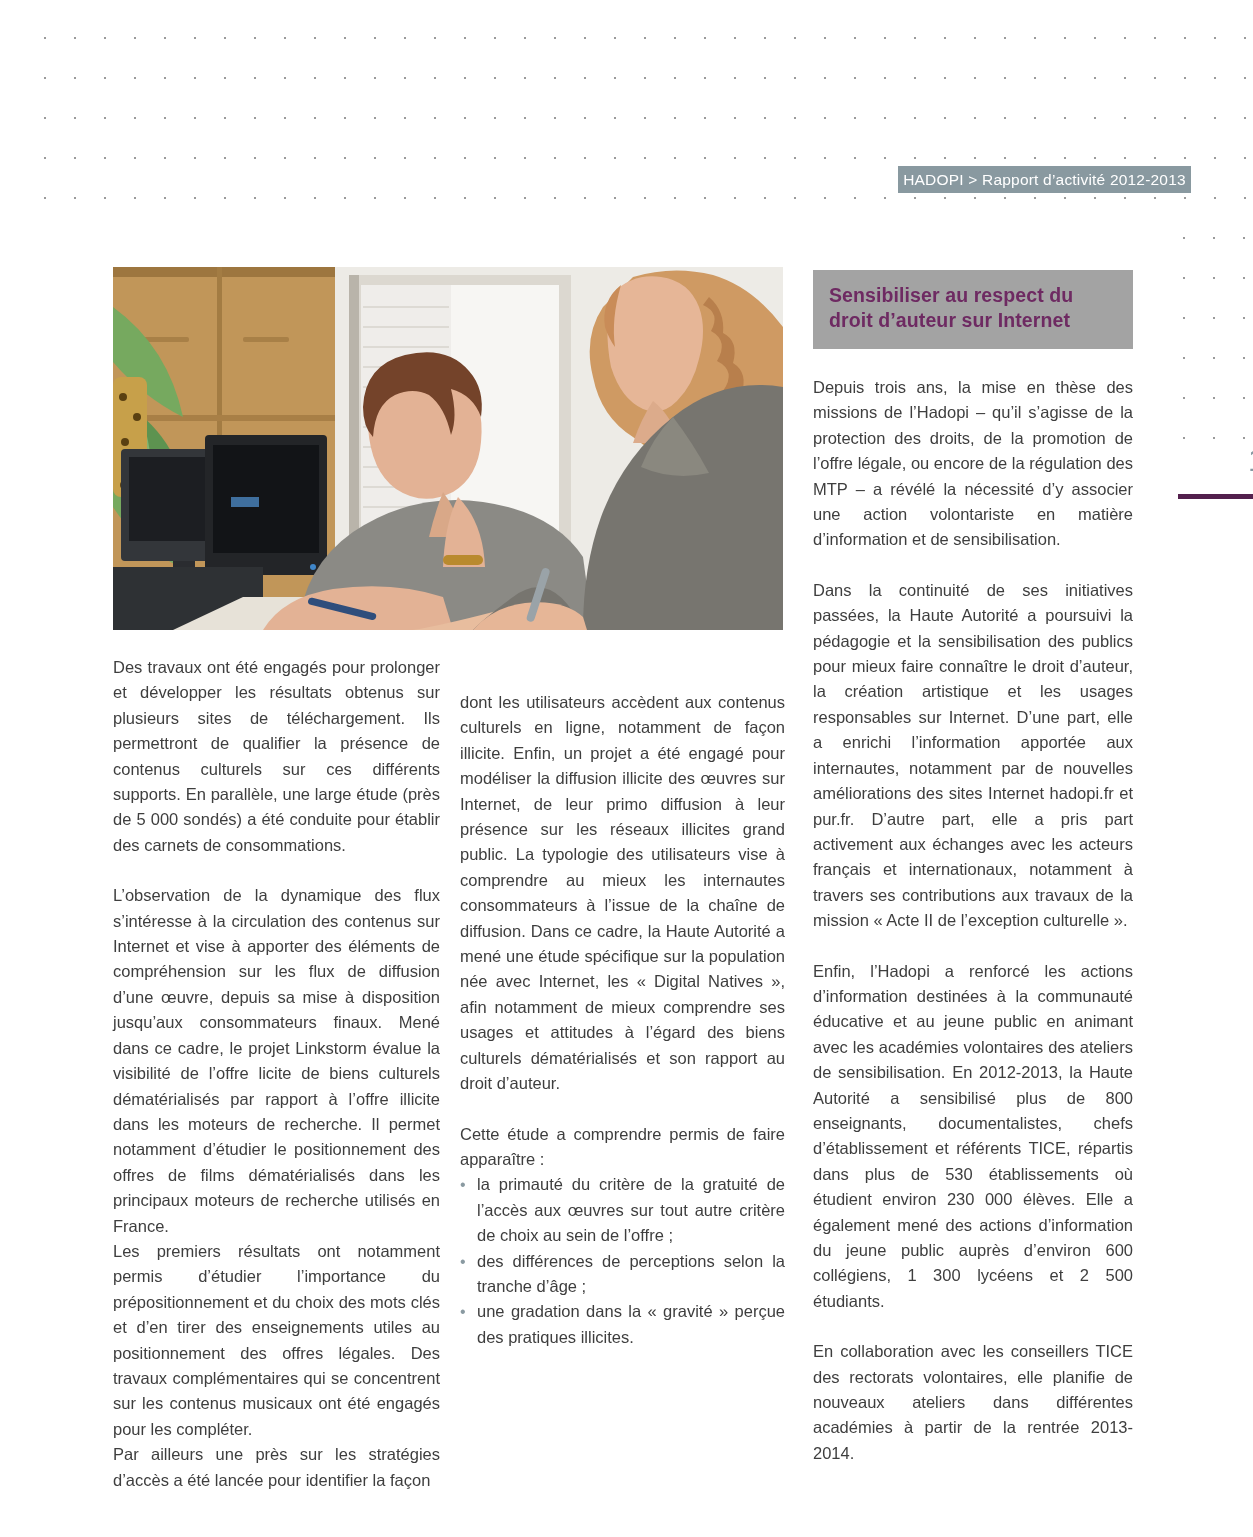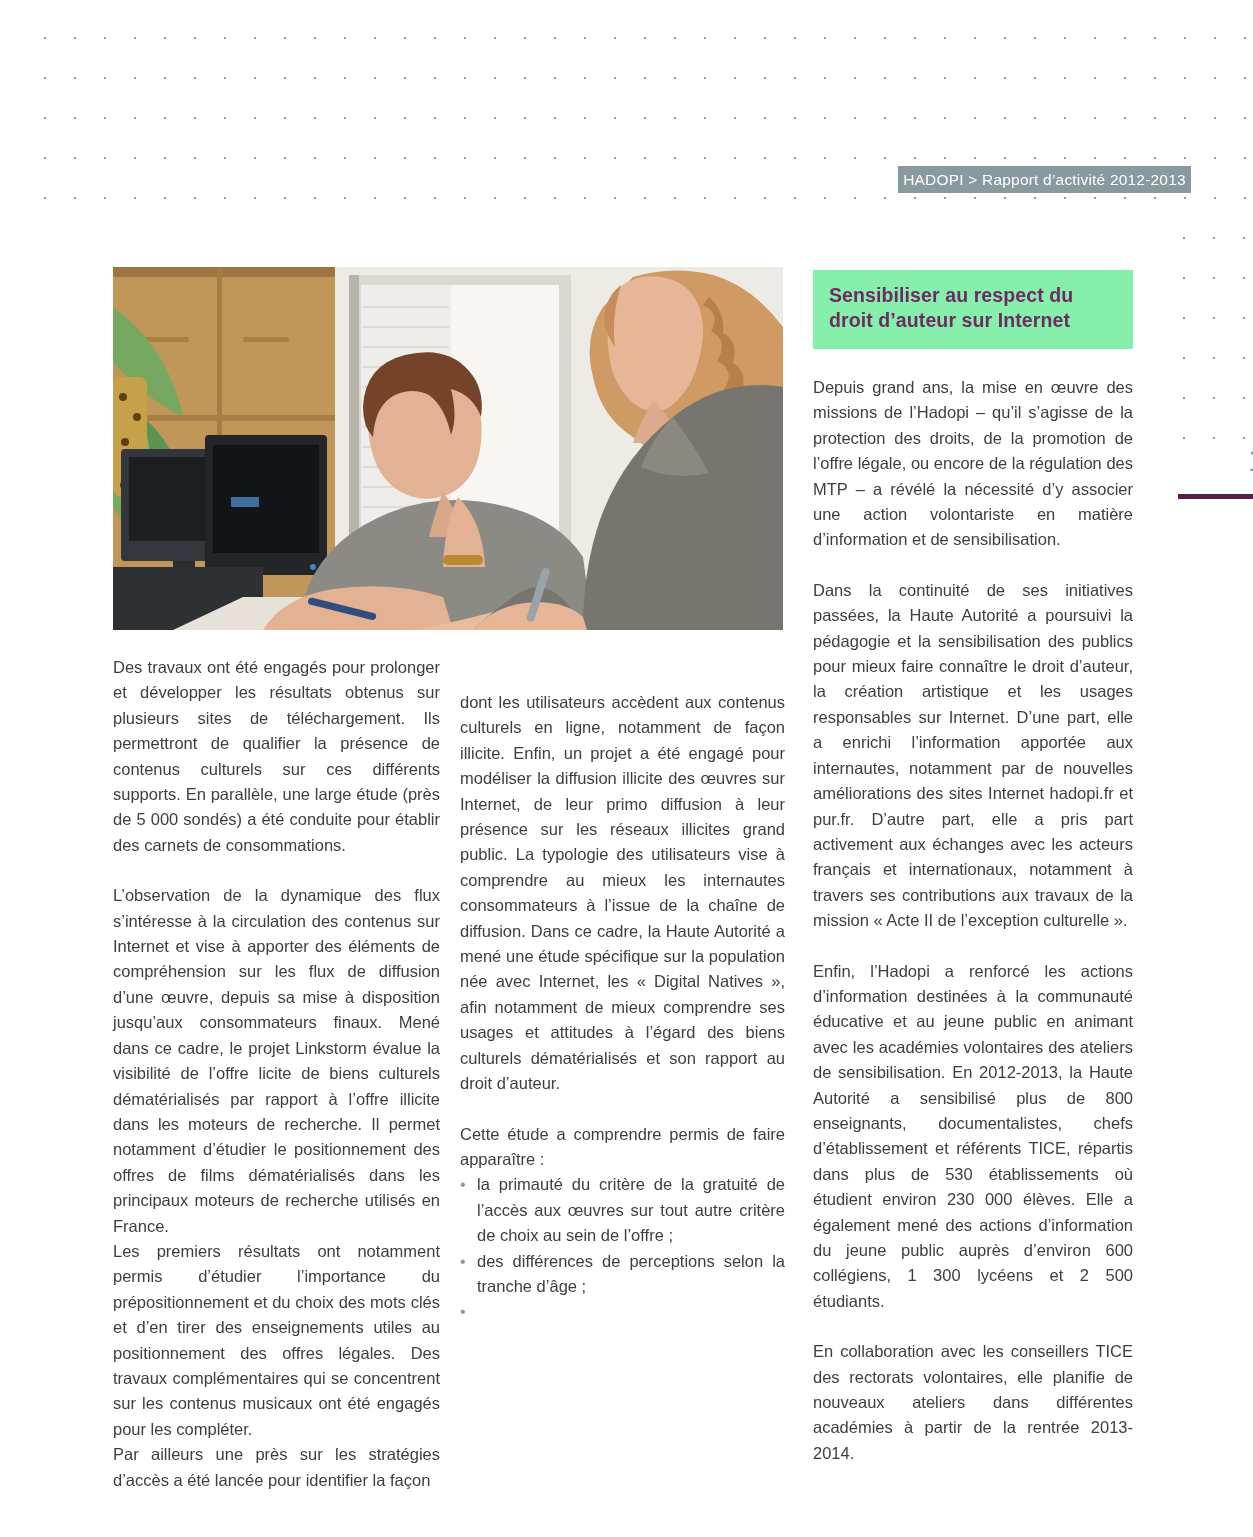--- a/index.html
+++ b/index.html
@@ -28,21 +28,21 @@
 
   .col { position:absolute; width:327px; color:#3e3e3e; font-size:16.5px;
          line-height:25.4px; text-align:justify; }
   .col p { margin:0 0 25px 0; }
   .col p.tight { margin-bottom:0; }
   .col-left  { left:85px;  top:655px; }
   .col-mid   { left:432px; top:690px; width:325px; }
   .col-right { left:785px; top:270px; width:320px; }
 
   .title-box {
-    background:#86efac; color:#6e2a62; font-size:19.5px; line-height:25px;
+    background:#a3a3a3; color:#6e2a62; font-size:19.5px; line-height:25px;
     font-weight:bold; padding:13px 16px 16px 16px; margin-bottom:26px;
     text-align:left; letter-spacing:.1px;
   }
   ul.bullets { list-style:none; margin:0; padding:0; }
   ul.bullets li { position:relative; padding-left:17px; margin:0; }
   ul.bullets .bullet-dot {
     position:absolute; left:0; top:0; color:#8a9aa1; font-size:16px;
   }
   .page-number {
     position:absolute; left:1220px; top:444px; width:46px;
@@ -176,29 +176,30 @@
       <li>
         <span class="bullet-dot">•</span>
         <span>la primauté du critère de la gratuité de l’accès aux œuvres sur tout autre critère de choix au sein de l’offre ;</span>
       </li>
       <li>
         <span class="bullet-dot">•</span>
         <span>des différences de perceptions selon la tranche d’âge ;</span>
       </li>
       <li>
         <span class="bullet-dot">•</span>
+        <span>une gradation dans la « gravité » perçue des pratiques illicites.</span>
       </li>
     </ul>
   </div>
 
   <div class="col col-right">
     <div class="title-box">
       <span>Sensibiliser au respect du droit d’auteur sur Internet</span>
     </div>
-    <p>Depuis grand ans, la mise en œuvre des missions de l’Hadopi – qu’il s’agisse de la protection des droits, de la promotion de l’offre légale, ou encore de la régulation des MTP – a révélé la nécessité d’y associer une action volontariste en matière d’information et de sensibilisation.</p>
+    <p>Depuis trois ans, la mise en thèse des missions de l’Hadopi – qu’il s’agisse de la protection des droits, de la promotion de l’offre légale, ou encore de la régulation des MTP – a révélé la nécessité d’y associer une action volontariste en matière d’information et de sensibilisation.</p>
     <p>Dans la continuité de ses initiatives passées, la Haute Autorité a poursuivi la pédagogie et la sensibilisation des publics pour mieux faire connaître le droit d’auteur, la création artistique et les usages responsables sur Internet. D’une part, elle a enrichi l’information apportée aux internautes, notamment par de nouvelles améliorations des sites Internet hadopi.fr et pur.fr. D’autre part, elle a pris part activement aux échanges avec les acteurs français et internationaux, notamment à travers ses contributions aux travaux de la mission « Acte II de l’exception culturelle ».</p>
     <p>Enfin, l’Hadopi a renforcé les actions d’information destinées à la communauté éducative et au jeune public en animant avec les académies volontaires des ateliers de sensibilisation. En 2012-2013, la Haute Autorité a sensibilisé plus de 800 enseignants, documentalistes, chefs d’établissement et référents TICE, répartis dans plus de 530 établissements où étudient environ 230 000 élèves. Elle a également mené des actions d’information du jeune public auprès d’environ 600 collégiens, 1 300 lycéens et 2 500 étudiants.</p>
     <p>En collaboration avec les conseillers TICE des rectorats volontaires, elle planifie de nouveaux ateliers dans différentes académies à partir de la rentrée 2013-2014.</p>
   </div>
 
   <div class="page-number">11</div>
   <div class="accent-rule"></div>
 
 </div>
 

